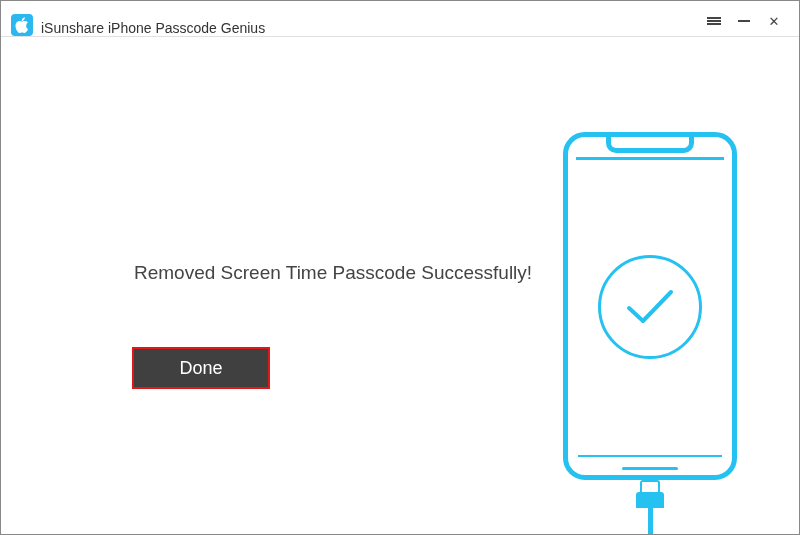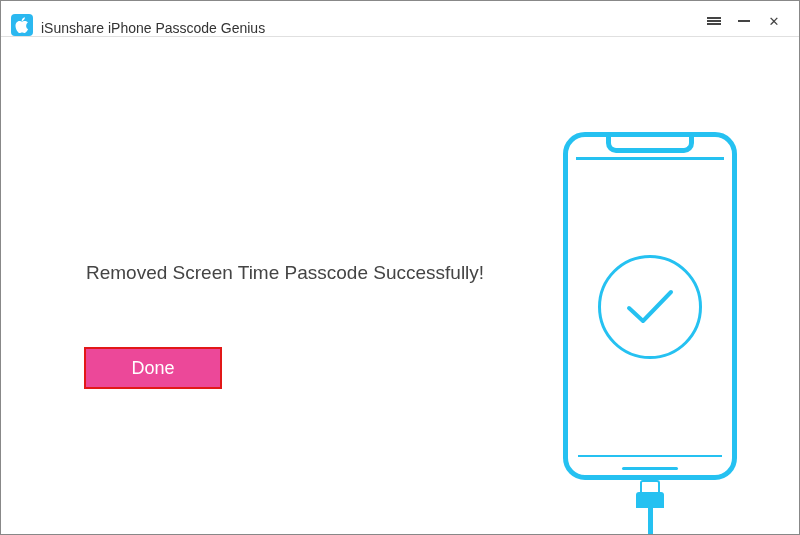--- a/index.html
+++ b/index.html
@@ -58,35 +58,36 @@
     }
     .win-ctrl.minimize-icon::before {
       content: "";
       display: block;
       width: 12px; height: 1.5px; background: #444;
     }
     .win-ctrl.close-icon::before { content: "✕"; font-size: 13px; }
     .content {
       position: relative;
       height: calc(100% - 36px);
+      margin-left: 48px;
     }
     .message {
       position: absolute;
       left: 85px;
       top: 225px;
       font-size: 19px;
       color: #444;
     }
     .done-btn {
       position: absolute;
       left: 85px;
       top: 312px;
       width: 134px;
       height: 38px;
-      background: #ec4899;
+      background: #404040;
       color: #fff;
       border: none;
       font-size: 18px;
       font-weight: 300;
       cursor: pointer;
       outline: 2px solid #e21818;
       outline-offset: 0px;
     }
     .phone-wrap {
       position: absolute;

